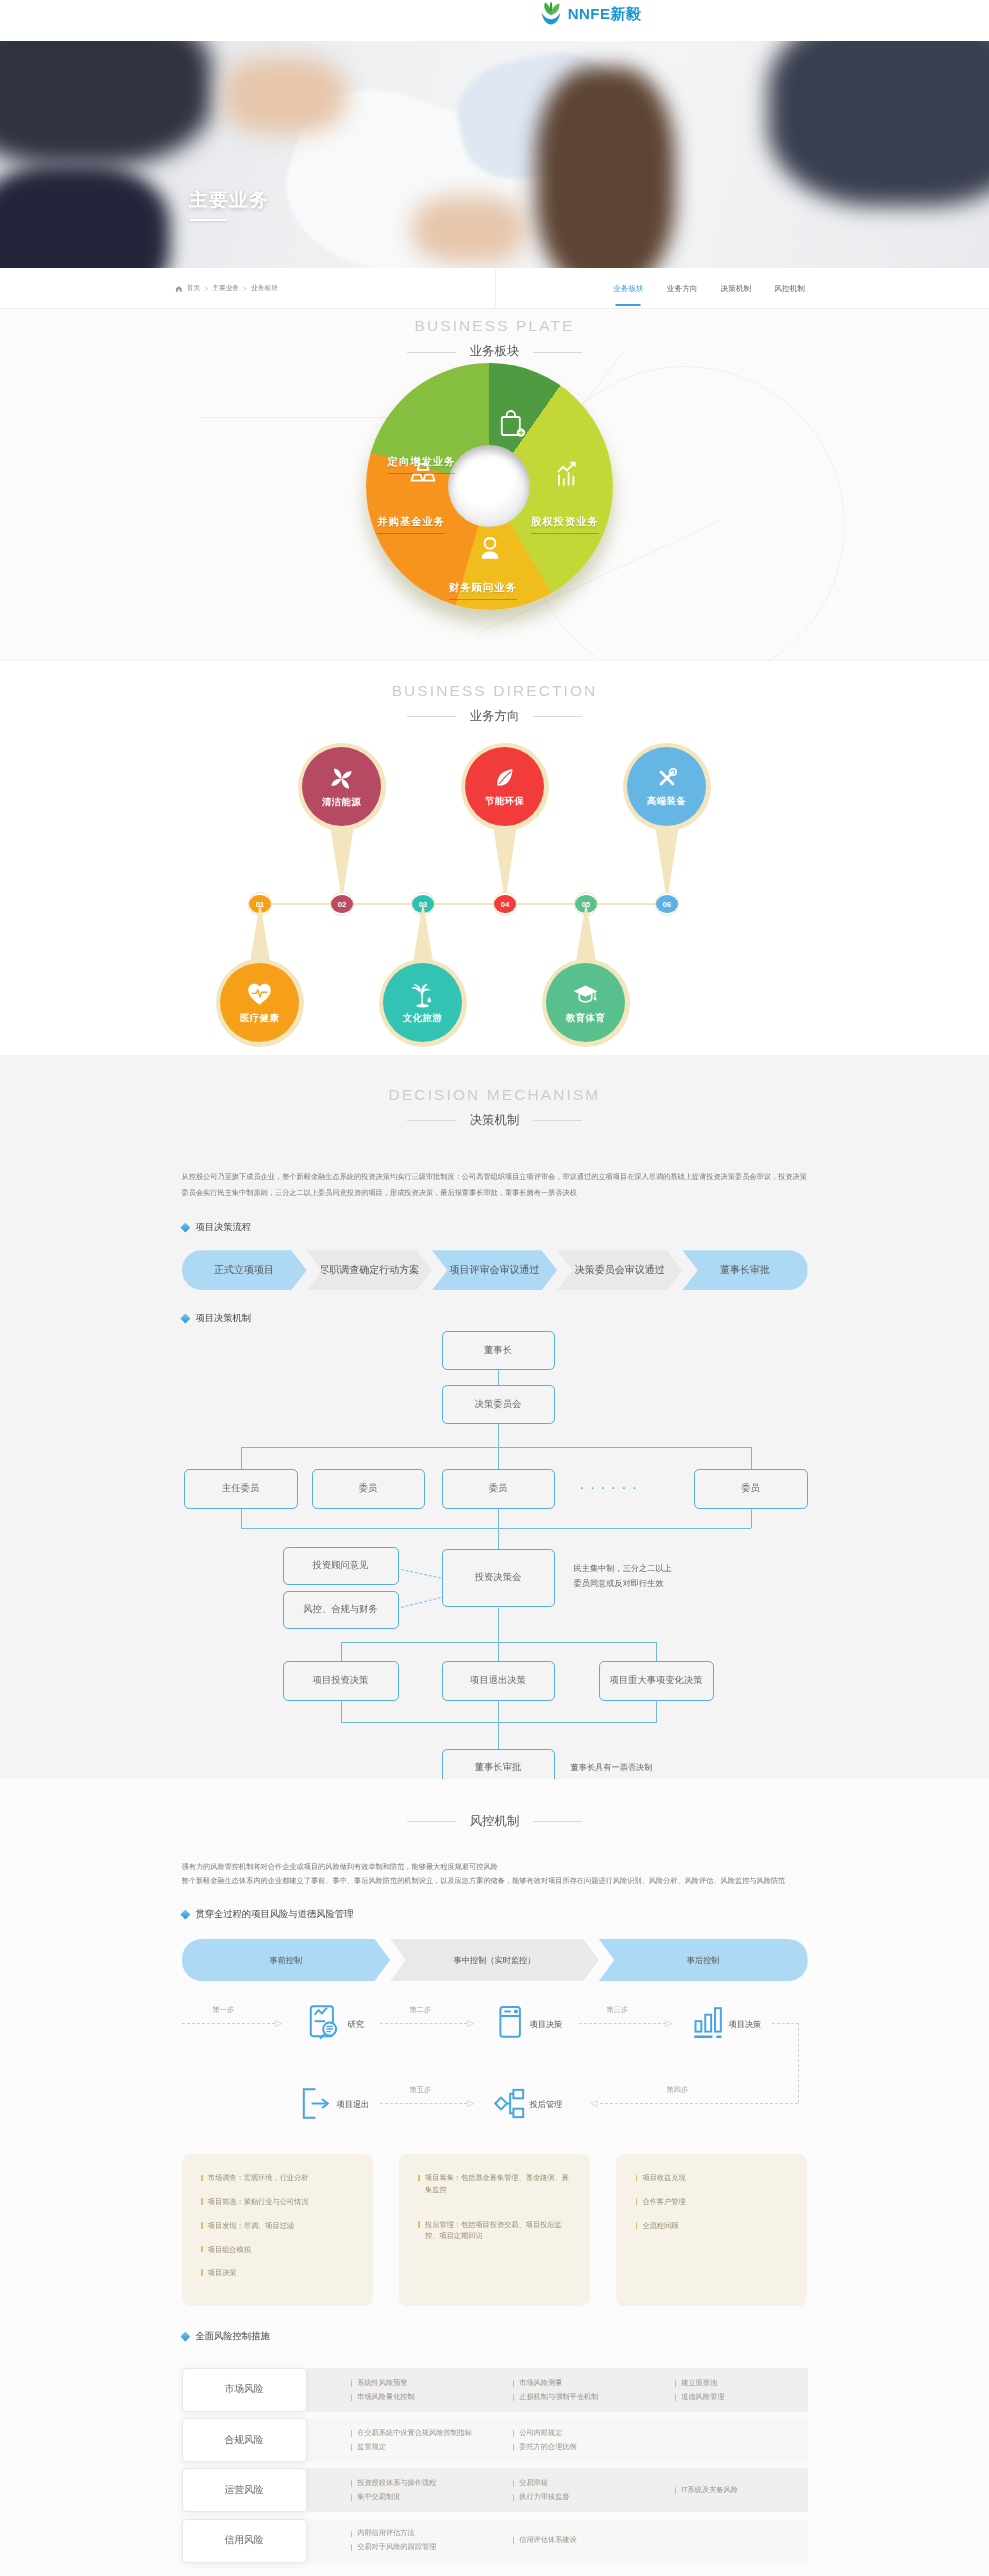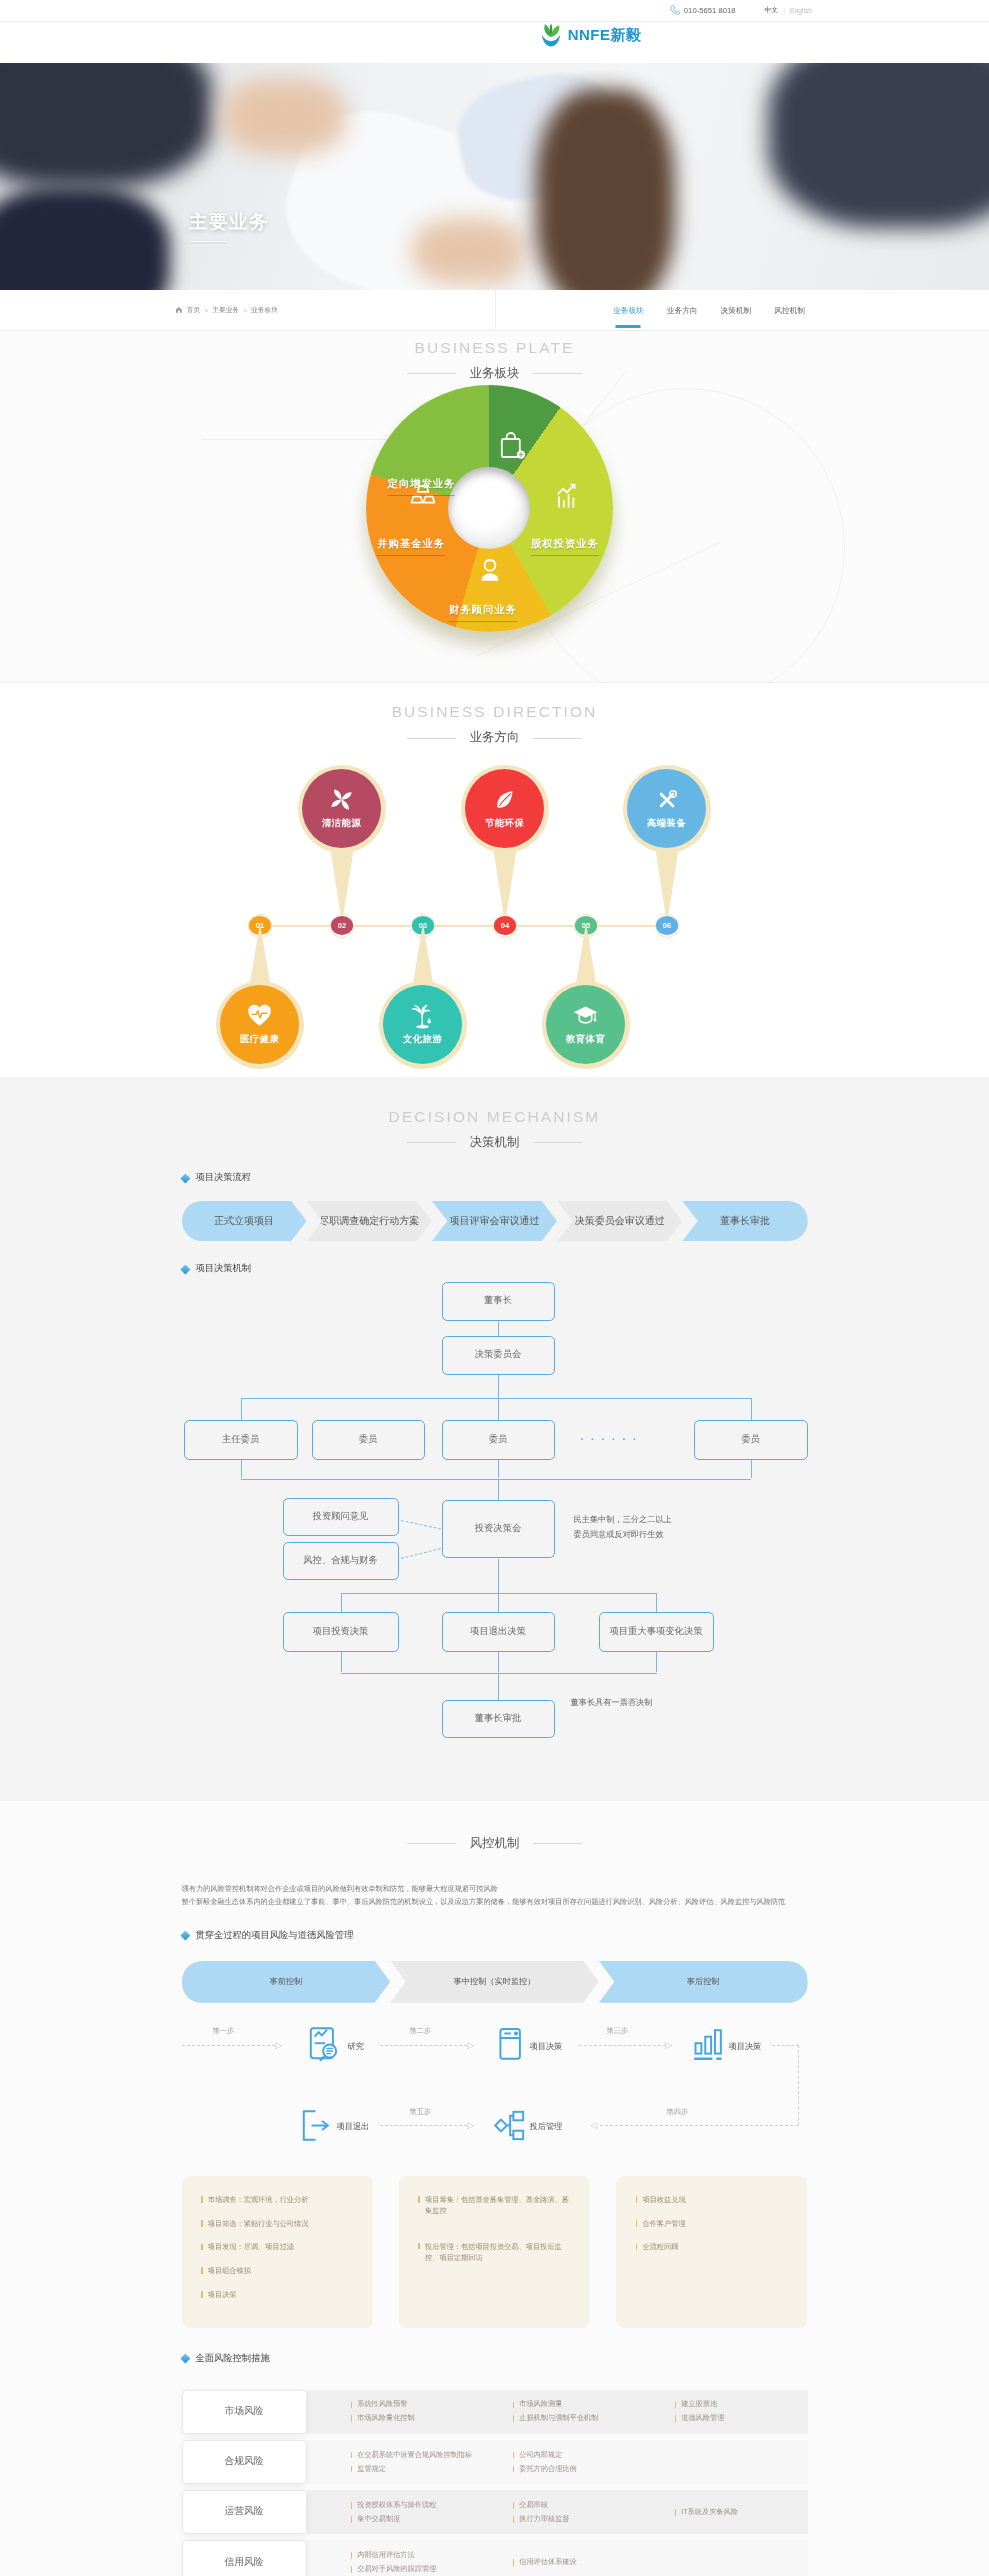--- a/index.html
+++ b/index.html
@@ -142,33 +142,20 @@
   .slab-light { background:#f7f7f7; }
   .risk-col { width:162px; padding-right:10.3px; }
   .risk-col:last-child { width:auto; }
   .ritem { display:flex; align-items:flex-start; gap:5.2px; font-size:7.2px; color:#999083; line-height:10.3px; margin:3.6px 0; }
 </style>
 </head>
 <body>
 
 <div class="page">
 
-  <div class="topbar">
-    <div class="phone">
-      <svg width="9.8" height="9.8" viewBox="0 0 24 24" fill="none" stroke="#4aa3df" stroke-width="2">
-          <path d="M5 3c5-2 7 0 8 3l1 4-4 3c2 4 5 7 9 9l3-4 4 1c3 1 4 4 2 8-9 2-17-3-22-9C2 13 2 7 5 3z" transform="scale(0.82)"></path>
-        </svg>
-      <span>010-5651 8018</span>
-    </div>
-    <div class="langs">
-      <span class="lang-cn">中文</span>
-      <span class="lang-div">|</span>
-      <span class="lang-en">English</span>
-    </div>
-  </div>
 
   <div class="navbar">
     <div class="logo">
       <svg width="28" height="28" viewBox="0 0 48 48">
         <path d="M24 26C14 22 10 12 14 4c6 4 10 12 10 22z" fill="#3fae49"></path>
         <path d="M24 26c0-10 6-18 14-20 2 8-4 17-14 20z" fill="#58b847"></path>
         <path d="M24 25C21 16 21 8 24 2c3 6 3 14 0 23z" fill="#2f9e43"></path>
         <path d="M8 22c2 12 8 20 16 20s14-8 16-20c-5 8-10 11-16 11S13 30 8 22z" fill="#1d9ad6"></path>
       </svg>
       <span class="logo-text">NNFE新毅</span>
@@ -378,20 +365,21 @@
           <span class="plabel">教育体育</span>
         </div>
       </div>
     </div>
   </div>
 
   <div class="sec-decision">
     <div class="sec-en">DECISION MECHANISM</div>
     <div class="sec-zh">决策机制</div>
     <div class="content-1200">
+      <p class="para">从控股公司乃至旗下成员企业，整个新毅金融生态系统的投资决策均实行三级审批制度：公司高管组织项目立项评审会，审议通过的立项项目在深入尽调的基础上提请投资决策委员会审议，投资决策委员会实行民主集中制原则，三分之二以上委员同意投资的项目，形成投资决策，最后报董事长审批，董事长拥有一票否决权</p>
       <div class="subhead sh-flow">
         <span class="diamond"></span>
         <span>项目决策流程</span>
       </div>
       <div class="chevrons">
         <div class="chev chev-blue first">正式立项项目</div>
         <div class="chev chev-gray">尽职调查确定行动方案</div>
         <div class="chev chev-blue">项目评审会审议通过</div>
         <div class="chev chev-gray">决策委员会审议通过</div>
         <div class="chev chev-blue last">董事长审批</div>
@@ -434,21 +422,21 @@
         <div class="oline" style="left:474px;top:311px;width:1px;height:19px;"></div>
         <div class="obox" style="left:101px;top:330px;width:116px;height:40px;">项目投资决策</div>
         <div class="obox" style="left:260px;top:330px;width:113px;height:40px;">项目退出决策</div>
         <div class="obox" style="left:417px;top:330px;width:115px;height:40px;padding:0 9.3px;">项目重大事项变化决策</div>
         <div class="oline" style="left:159px;top:369px;width:1px;height:21.6px;"></div>
         <div class="oline" style="left:316px;top:369px;width:1px;height:21.6px;"></div>
         <div class="oline" style="left:474px;top:369px;width:1px;height:21.6px;"></div>
         <div class="oline" style="left:159px;top:391px;width:316px;height:1px;"></div>
         <div class="oline" style="left:316px;top:391px;width:1px;height:27px;"></div>
         <div class="obox" style="left:260px;top:418px;width:113px;height:38px;">董事长审批</div>
-        <div class="onote" style="left:389px;top:414px;">董事长具有一票否决制</div>
+        <div class="onote" style="left:389px;top:430px;">董事长具有一票否决制</div>
       </div>
     </div>
   </div>
 
   <div class="sec-wind">
     <div class="sec-zh">风控机制</div>
     <div class="content-1200">
       <div class="wp-wrap">
         <p class="wind-para">强有力的风险管控机制将对合作企业或项目的风险做到有效牵制和防范，能够最大程度规避可控风险</p>
         <p class="wind-para">整个新毅金融生态体系内的企业都建立了事前、事中、事后风险防范的机制设立，以及应急方案的储备，能够有效对项目所存在问题进行风险识别、风险分析、风险评估、风险监控与风险防范</p>

